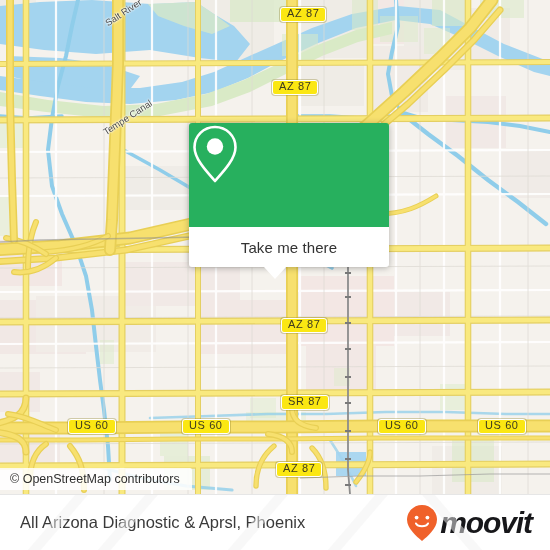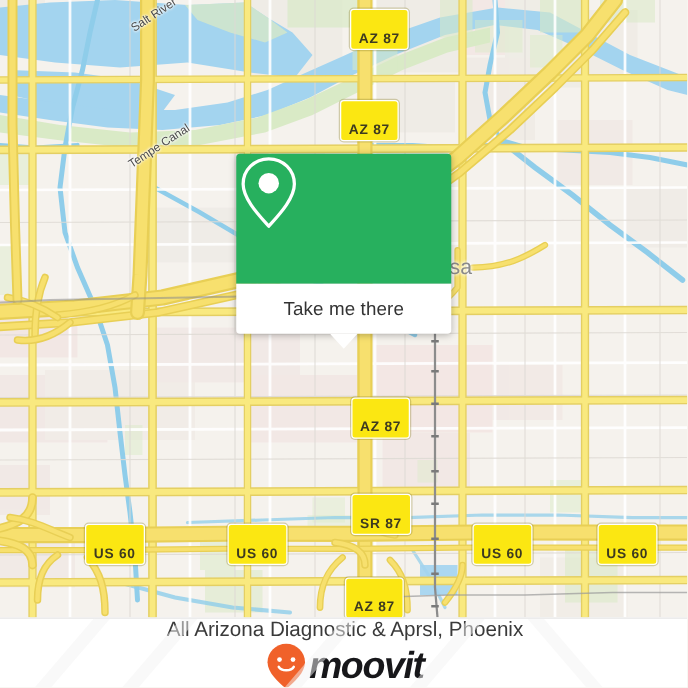--- a/index.html
+++ b/index.html
@@ -13,44 +13,44 @@
   
   #map{position:absolute;left:0;top:0;width:550px;height:494px;overflow:hidden;background:#f5f2ed;}
   #map svg{position:absolute;left:0;top:0;}
   .waterlabel{position:absolute;color:#4b4b4b;font-size:9.5px;white-space:nowrap;
               text-shadow:0 0 2px #fff,0 0 2px #fff,0 0 3px #fff;pointer-events:none;}
   .citylabel{position:absolute;color:#8a8a8a;font-size:17px;white-space:nowrap;
              text-shadow:0 0 3px #fff,0 0 3px #fff;pointer-events:none;}
 
   
   .shield{position:absolute;background:#fbe712;border:1.6px solid #ffffff;border-radius:3px;
-          color:#3d3a20;font-size:11px;font-weight:bold;letter-spacing:.6px;
-          padding:18px 6px 2px 6px;line-height:11px;white-space:nowrap;
+          color:#3d3a20;font-size:11px;font-weight:normal;letter-spacing:.6px;
+          padding:0 6px 2px 6px;line-height:11px;white-space:nowrap;
           box-shadow:0 0 0 1px rgba(140,130,40,.35);}
 
   
-  #popup{position:absolute;left:189px;top:123px;width:172px;
+  #popup{position:absolute;left:189px;top:123px;width:200px;
          filter:drop-shadow(0 1px 3px rgba(0,0,0,.28));}
   #popup-head{height:104px;background:#27b05e;display:flex;align-items:center;justify-content:center;
               border-radius:3px 3px 0 0;}
   #popup-body{height:40px;background:#ffffff;display:flex;align-items:center;justify-content:center;
               border-radius:0 0 3px 3px;}
   #popup-label{font-size:15px;color:#333333;letter-spacing:.1px;}
   #popup-tail{position:absolute;left:50%;margin-left:-11px;top:144px;width:0;height:0;
               border-left:11px solid transparent;border-right:11px solid transparent;
               border-top:12px solid #ffffff;}
 
   
   #attrib{position:absolute;left:0;top:468px;background:rgba(255,255,255,.86);
           padding:4px 12px 4px 10px;font-size:12.5px;color:#2f2f2f;border-radius:0 2px 0 0;}
 
   
   #bottombar{position:absolute;left:0;top:494px;width:550px;height:56px;background:#ffffff;
              border-top:1px solid #e6e6e6;display:flex;align-items:center;
-             justify-content:space-between;padding:0 18px 0 20px;box-sizing:border-box;overflow:hidden;flex-direction:column;}
+             justify-content:space-between;padding:0 18px 0 20px;box-sizing:border-box;overflow:hidden;}
   #place-title{font-size:16.5px;color:#3a3a3a;white-space:nowrap;}
   #brand{display:flex;align-items:center;gap:2px;font-style:italic;}
   #brand-word{font-size:30px;color:#17171a;letter-spacing:-1.1px;font-weight:600;line-height:30px;}
   .wm{position:absolute;pointer-events:none;opacity:.5;}
 </style>
 </head>
 <body>
 
 <div id="screen">
 
@@ -310,20 +310,21 @@
                    C46.5 13 37.5 4 26 4 Z" fill="none" stroke="#ffffff" stroke-width="2.6" stroke-linejoin="round"></path>
           <circle cx="26" cy="23.5" r="8.2" fill="#ffffff"></circle>
         </svg>
       </div>
       <div id="popup-body">
         <span id="popup-label">Take me there</span>
       </div>
     </div>
     <div id="popup-tail" style="left:275px;top:267px;margin-left:-11px;"></div>
 
+    <div id="attrib">© OpenStreetMap contributors</div>
   </div>
 
   <div id="bottombar">
     <svg class="wm" width="550" height="56" style="left:0;top:0;">
       <g stroke="#f3f3f3" stroke-width="10" fill="none">
         <path d="M30,60 L90,-10"></path>
           <path d="M100,60 L160,-10"></path>
         <path d="M230,60 L290,-10"></path>
           <path d="M330,60 L390,-10"></path>
         <path d="M420,-10 L480,60"></path>

